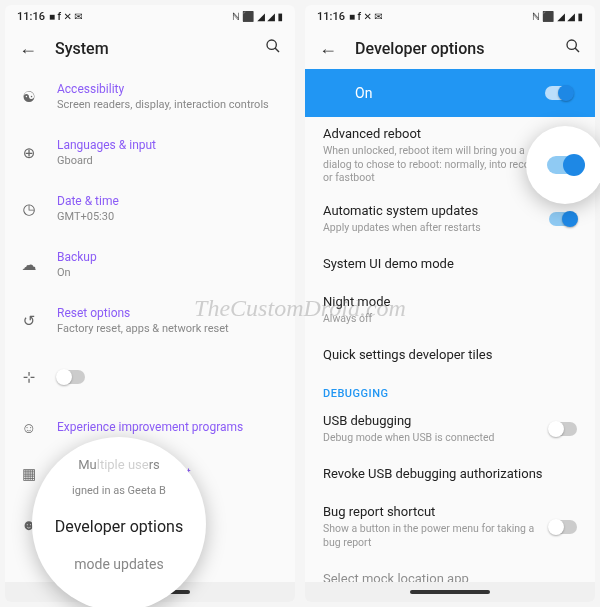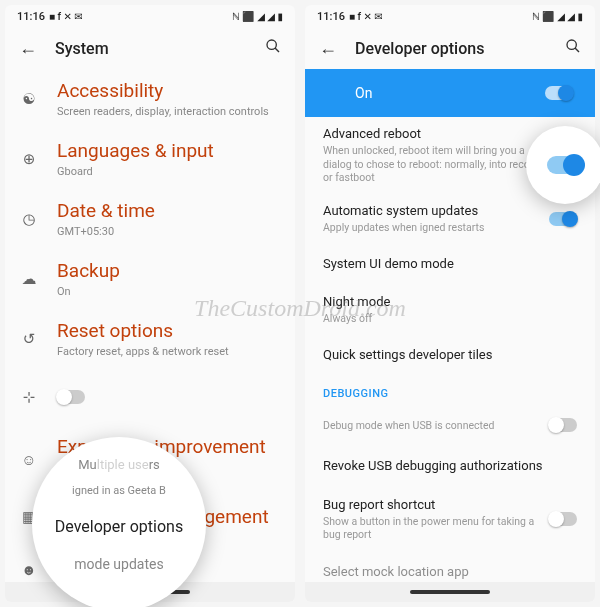--- a/index.html
+++ b/index.html
@@ -60,21 +60,21 @@
     width: 20px;
     height: 20px;
     color: #666;
     flex-shrink: 0;
     display: flex;
     align-items: center;
     justify-content: center;
     font-size: 15px;
   }
   .item-text { flex: 1; min-width: 0; }
-  .item-title { font-size: 19px; color: #c2410c; line-height: 1.3; }
+  .item-title { font-size: 12px; color: #8b5cf6; line-height: 1.3; }
   .item-subtitle { font-size: 11px; color: #888; line-height: 1.3; margin-top: 1px; }
   .switch {
     width: 28px;
     height: 14px;
     border-radius: 8px;
     position: relative;
     flex-shrink: 0;
   }
   .switch-off { background: #ccc; }
   .switch-off::after {
@@ -315,21 +315,21 @@
       <div class="dev-list-item">
         <div class="dev-text">
           <div class="dev-title">Advanced reboot</div>
           <div class="dev-subtitle">When unlocked, reboot item will bring you a dialog to chose to reboot: normally, into recovery or fastboot</div>
         </div>
         <div class="switch switch-on"></div>
       </div>
       <div class="dev-list-item">
         <div class="dev-text">
           <div class="dev-title">Automatic system updates</div>
-          <div class="dev-subtitle">Apply updates when igned restarts</div>
+          <div class="dev-subtitle">Apply updates when after restarts</div>
         </div>
         <div class="switch switch-on"></div>
       </div>
       <div class="dev-list-item">
         <div class="dev-text">
           <div class="dev-title">System UI demo mode</div>
         </div>
       </div>
       <div class="dev-list-item">
         <div class="dev-text">
@@ -338,20 +338,21 @@
         </div>
       </div>
       <div class="dev-list-item">
         <div class="dev-text">
           <div class="dev-title">Quick settings developer tiles</div>
         </div>
       </div>
       <div class="section-header">DEBUGGING</div>
       <div class="dev-list-item">
         <div class="dev-text">
+          <div class="dev-title">USB debugging</div>
           <div class="dev-subtitle">Debug mode when USB is connected</div>
         </div>
         <div class="switch switch-off"></div>
       </div>
       <div class="dev-list-item">
         <div class="dev-text">
           <div class="dev-title">Revoke USB debugging authorizations</div>
         </div>
       </div>
       <div class="dev-list-item">

